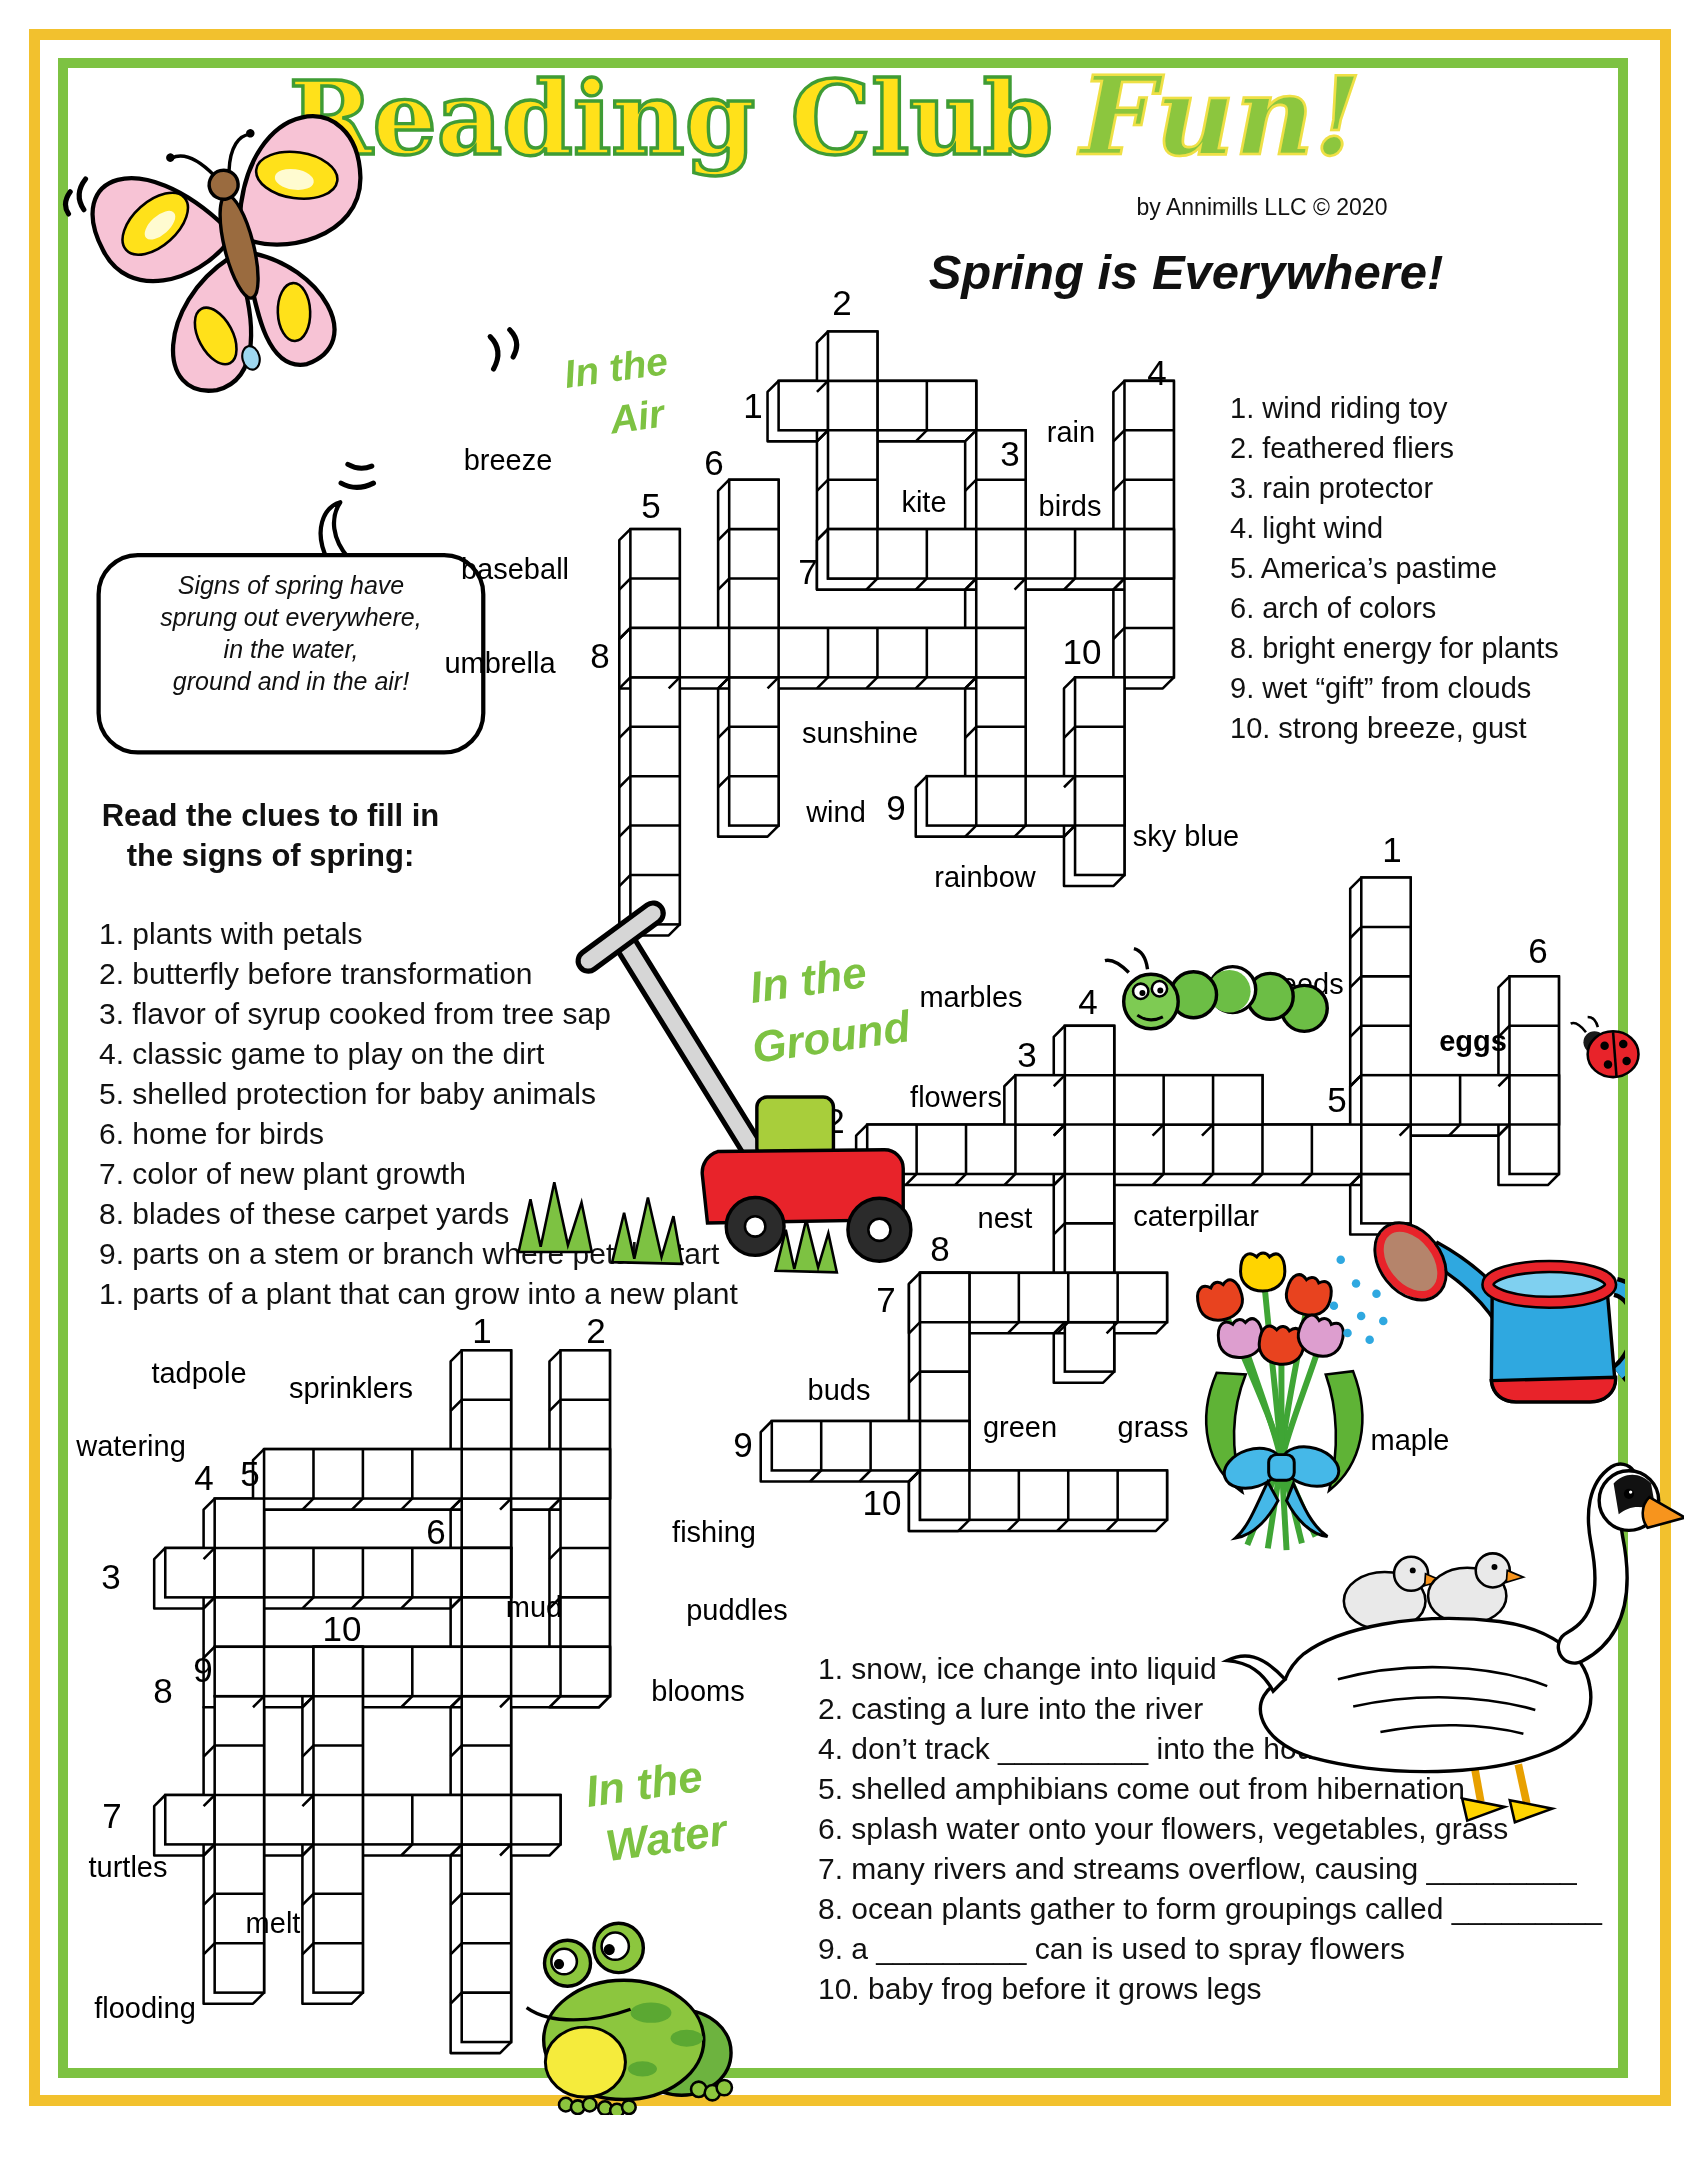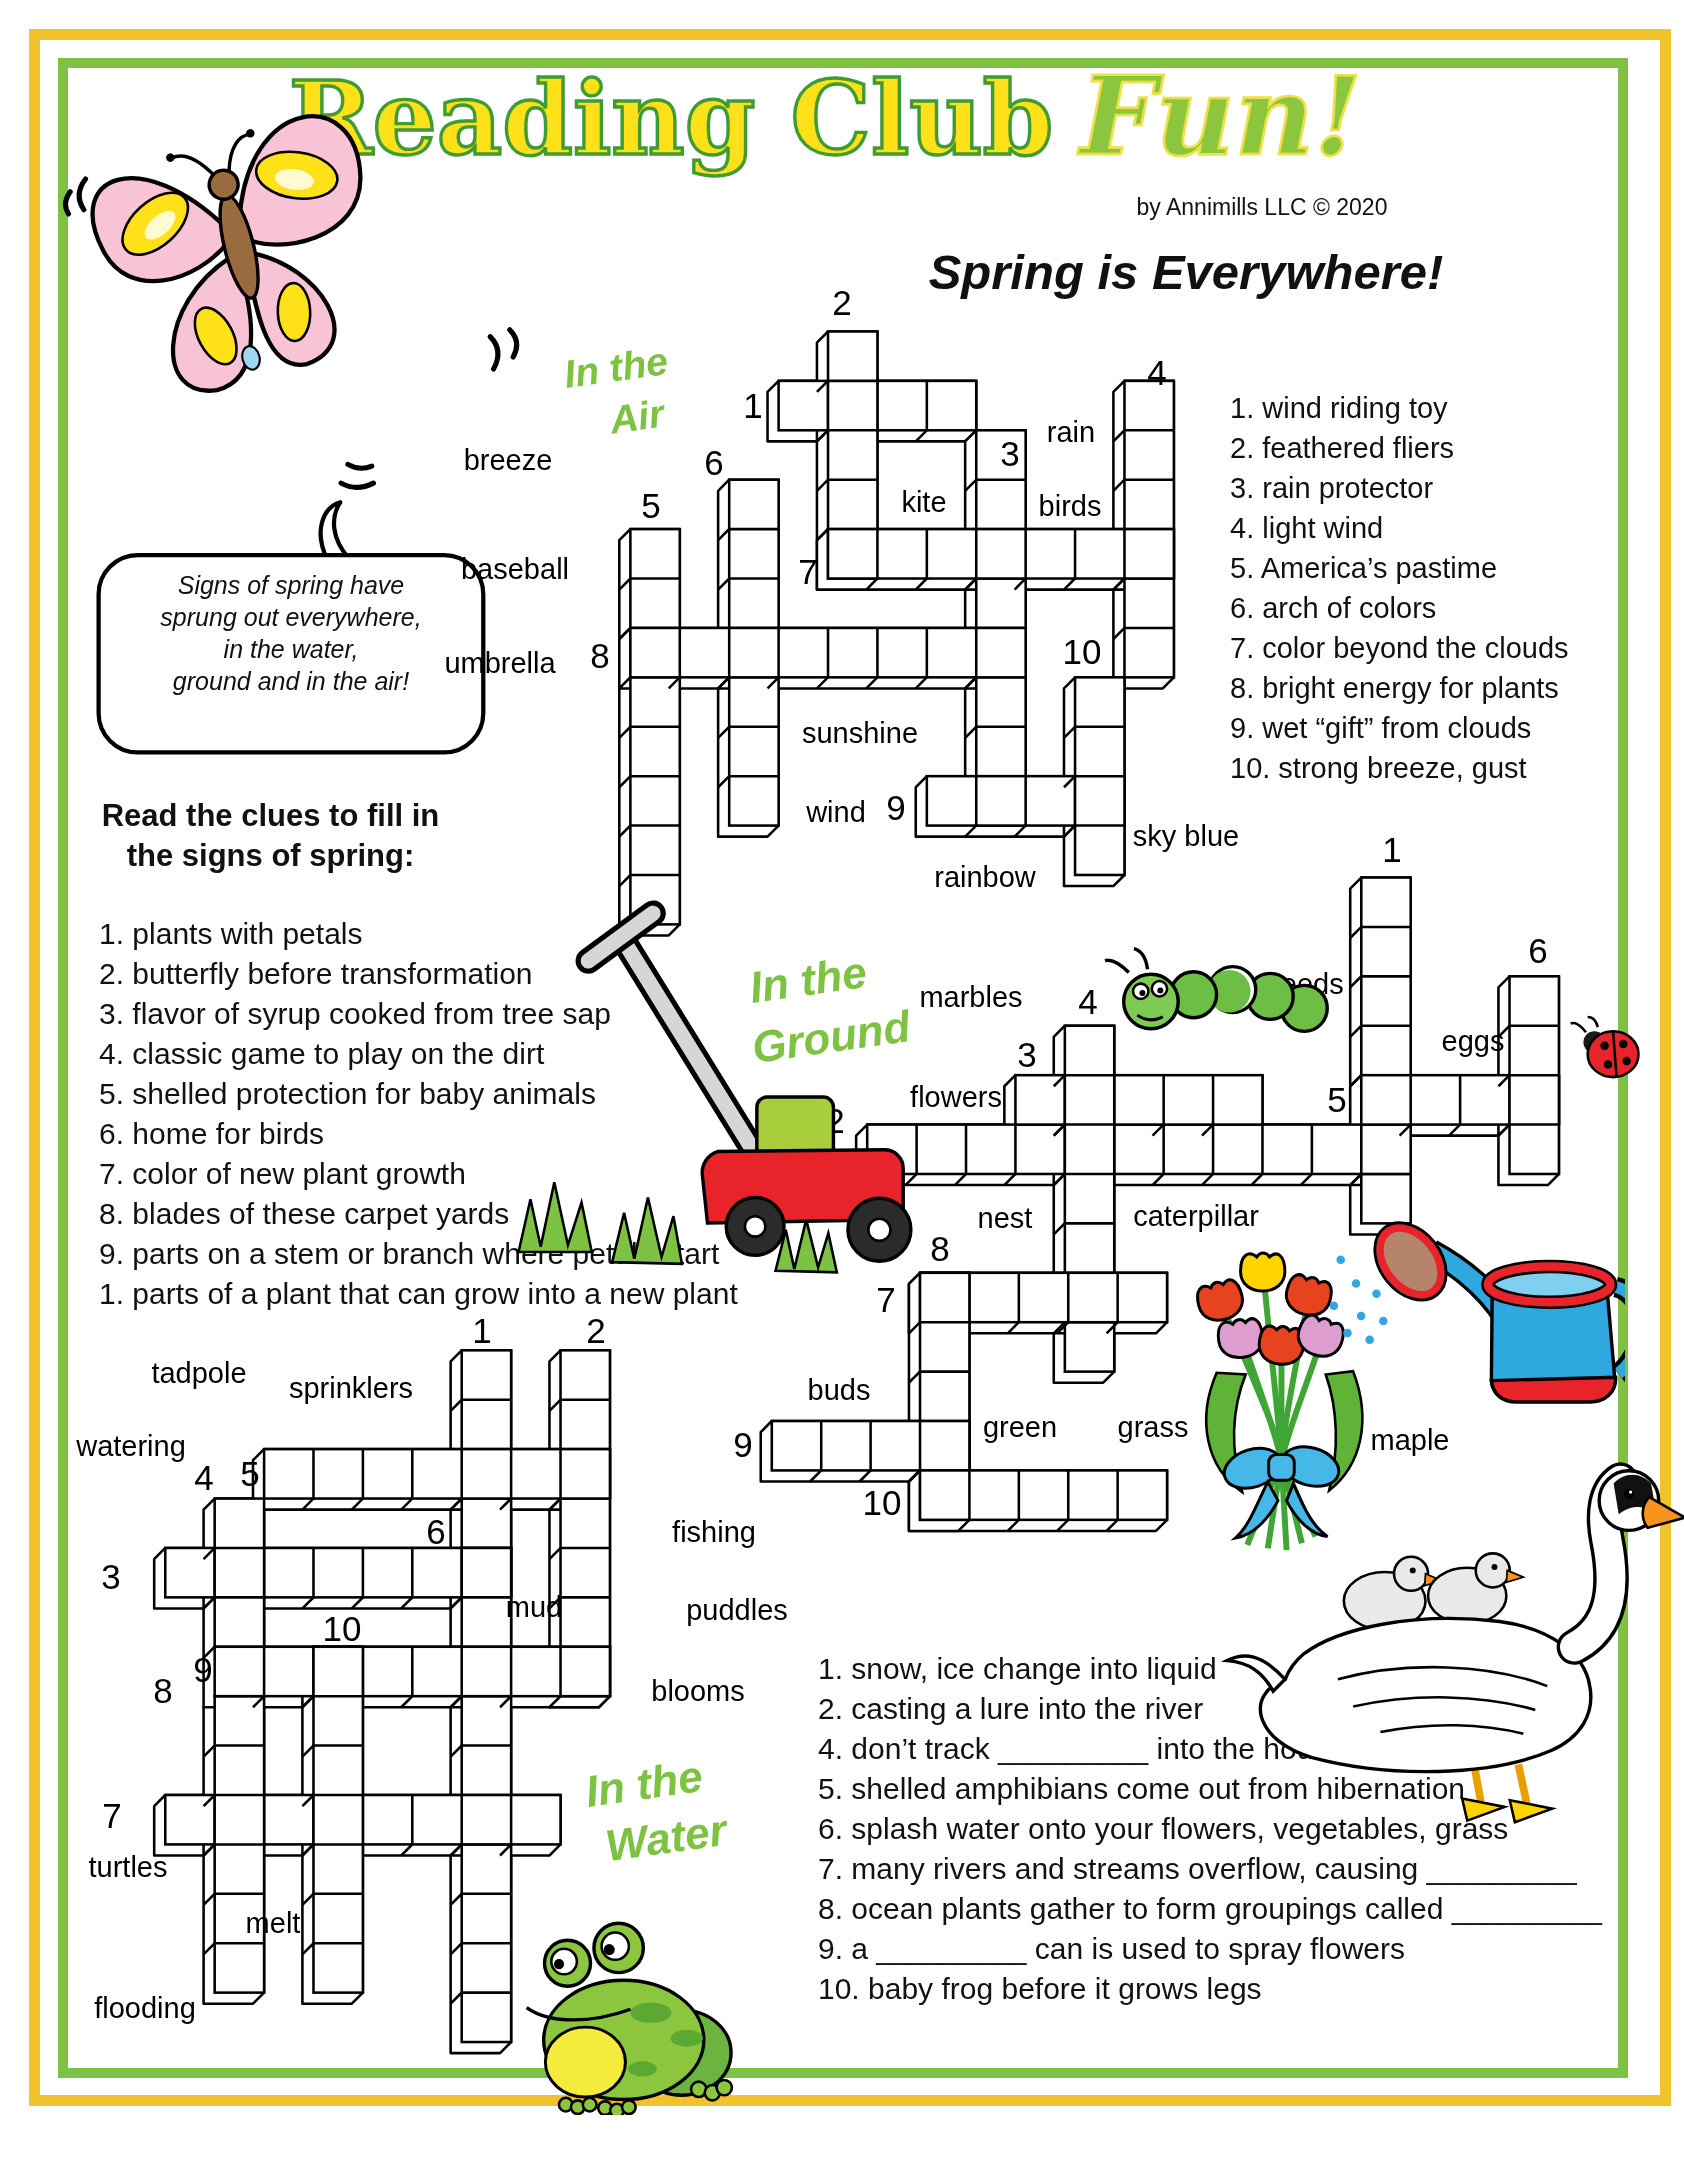--- a/index.html
+++ b/index.html
@@ -336,38 +336,37 @@
       <div class="bank-label" style="left: 836px; top: 812px;">wind</div>
       <div class="bank-label" style="left: 1186px; top: 836px;">sky blue</div>
       <div class="bank-label" style="left: 985px; top: 877px;">rainbow</div>
       <div class="clue-list" style="left: 1230px; top: 388px; width: 409px; font-size: 29px; line-height: 40px;">
         <div class="clue-line">1. wind riding toy</div>
         <div class="clue-line">2. feathered fliers</div>
         <div class="clue-line">3. rain protector</div>
         <div class="clue-line">4. light wind</div>
         <div class="clue-line">5. America’s pastime</div>
         <div class="clue-line">6. arch of colors</div>
-        <div class="clue-line">7. color beyond the clouds</div>
         <div class="clue-line">8. bright energy for plants</div>
         <div class="clue-line">9. wet “gift” from clouds</div>
         <div class="clue-line">10. strong breeze, gust</div>
       </div>
       <div class="cw-num" style="left: 1392px; top: 850px;">1</div>
       <div class="cw-num" style="left: 835px; top: 1121px;">2</div>
       <div class="cw-num" style="left: 1027px; top: 1055px;">3</div>
       <div class="cw-num" style="left: 1088px; top: 1002px;">4</div>
       <div class="cw-num" style="left: 1337px; top: 1100px;">5</div>
       <div class="cw-num" style="left: 1538px; top: 951px;">6</div>
       <div class="cw-num" style="left: 886px; top: 1300px;">7</div>
       <div class="cw-num" style="left: 940px; top: 1249px;">8</div>
       <div class="cw-num" style="left: 743px; top: 1445px;">9</div>
       <div class="cw-num" style="left: 882px; top: 1503px;">10</div>
       <div class="bank-label" style="left: 971px; top: 997px;">marbles</div>
       <div class="bank-label" style="left: 1305px; top: 984px;">seeds</div>
-      <div class="bank-label" style="left: 1473px; top: 1041px;">eggs</div>
+      <div class="bank-label" style="left: 1473px; top: 1041px; font-weight: bold;">eggs</div>
       <div class="bank-label" style="left: 956px; top: 1097px;">flowers</div>
       <div class="bank-label" style="left: 1005px; top: 1218px;">nest</div>
       <div class="bank-label" style="left: 1196px; top: 1216px;">caterpillar</div>
       <div class="bank-label" style="left: 839px; top: 1390px;">buds</div>
       <div class="bank-label" style="left: 1020px; top: 1427px;">green</div>
       <div class="bank-label" style="left: 1153px; top: 1427px;">grass</div>
       <div class="bank-label" style="left: 1410px; top: 1440px;">maple</div>
       <div class="clue-list" style="left: 99px; top: 914px; width: 673px; font-size: 30px; line-height: 40px;">
         <div class="clue-line">1. plants with petals</div>
         <div class="clue-line">2. butterfly before transformation</div>

